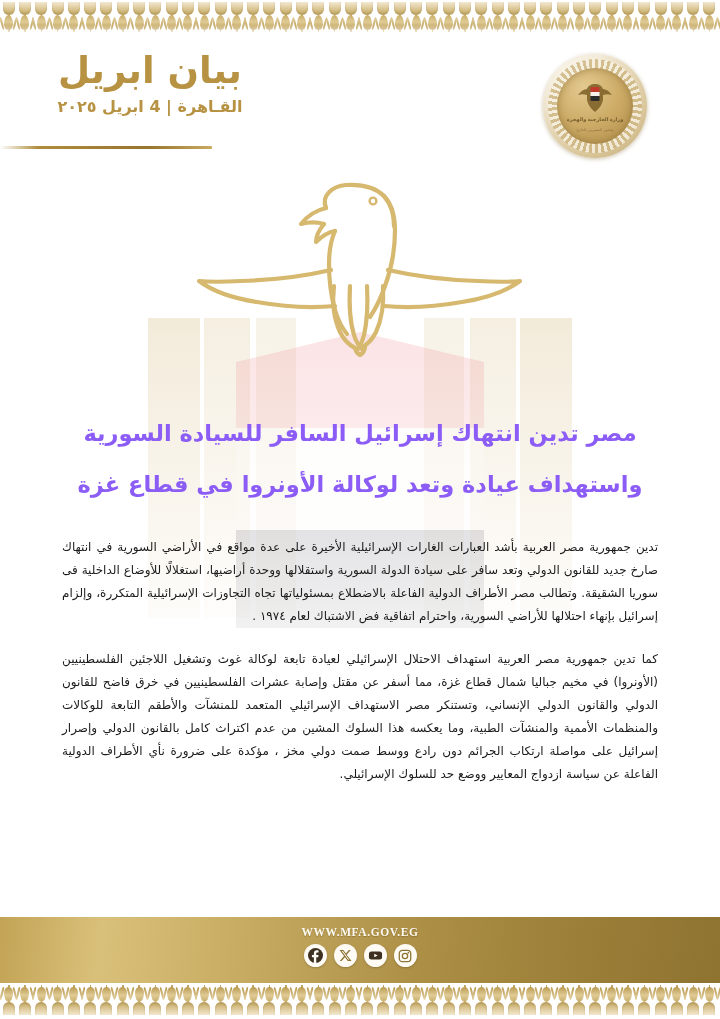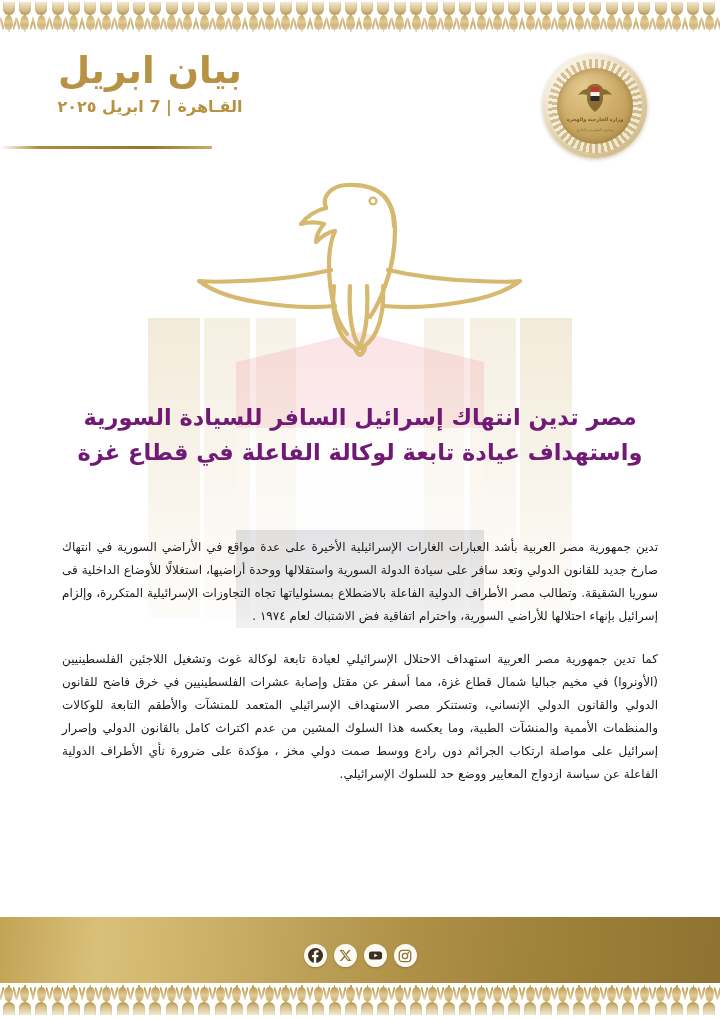--- a/index.html
+++ b/index.html
@@ -289,24 +289,24 @@
     left: 40px;
     width: 640px;
     text-align: center;
     direction: rtl;
     z-index: 5;
   }
   .headline-line {
     font-family: "DejaVu Sans", sans-serif;
     font-size: 22.5px;
     font-weight: bold;
-    color: #701a75;
+    color: #8b5cf6;
     line-height: 1.55;
     letter-spacing: 0;
-    margin: 0;
+    margin: 16px;
   }
 
   
   .body-copy {
     position: absolute;
     top: 536px;
     left: 62px;
     width: 596px;
     direction: rtl;
     text-align: justify;
@@ -609,21 +609,21 @@
           <span class="sideB"></span>
         </span>
       </div>
     <div class="strip-fade"></div>
   </div>
 
   <div class="header">
 
     <div class="header-text">
       <div class="press-title">بيان ابريل</div>
-      <div class="press-date">القـاهرة | 7 ابريل ٢٠٢٥</div>
+      <div class="press-date">القـاهرة | 4 ابريل ٢٠٢٥</div>
     </div>
 
     <div class="gold-rule"></div>
 
     <div class="emblem">
       <div class="ring-outer"></div>
       <div class="ring-pattern"></div>
       <div class="ring-inner-gap"></div>
       <div class="seal-eagle">
         <svg viewBox="0 0 40 34" width="40" height="34" aria-hidden="true">
@@ -677,29 +677,30 @@
 
           <path d="M160 174 C161 178 163 180 165 181 C167 180 169 178 170 174"></path>
         </g>
         <circle cx="178" cy="27" r="3.4" fill="#ffffff" stroke="#d6b86f" stroke-width="2.4"></circle>
       </svg>
     </div>
   </div>
 
   <div class="headline">
     <p class="headline-line">مصر تدين انتهاك إسرائيل السافر للسيادة السورية</p>
-    <p class="headline-line">واستهداف عيادة تابعة لوكالة الفاعلة في قطاع غزة</p>
+    <p class="headline-line">واستهداف عيادة وتعد لوكالة الأونروا في قطاع غزة</p>
   </div>
 
   <div class="body-copy">
     <p class="para">تدين جمهورية مصر العربية بأشد العبارات الغارات الإسرائيلية الأخيرة على عدة مواقع في الأراضي السورية في انتهاك صارخ جديد للقانون الدولي وتعد سافر على سيادة الدولة السورية واستقلالها ووحدة أراضيها، استغلالًا للأوضاع الداخلية فى سوريا الشقيقة. وتطالب مصر الأطراف الدولية الفاعلة بالاضطلاع بمسئولياتها تجاه التجاوزات الإسرائيلية المتكررة، وإلزام إسرائيل بإنهاء احتلالها للأراضي السورية، واحترام اتفاقية فض الاشتباك لعام ١٩٧٤ .</p>
     <p class="para">كما تدين جمهورية مصر العربية استهداف الاحتلال الإسرائيلي لعيادة تابعة لوكالة غوث وتشغيل اللاجئين الفلسطينيين (الأونروا) في مخيم جباليا شمال قطاع غزة، مما أسفر عن مقتل وإصابة عشرات الفلسطينيين في خرق فاضح للقانون الدولي والقانون الدولي الإنساني، وتستنكر مصر الاستهداف الإسرائيلي المتعمد للمنشآت والأطقم التابعة للوكالات والمنظمات الأممية والمنشآت الطبية، وما يعكسه هذا السلوك المشين من عدم اكتراث كامل بالقانون الدولي وإصرار إسرائيل على مواصلة ارتكاب الجرائم دون رادع ووسط صمت دولي مخز ، مؤكدة على ضرورة نأي الأطراف الدولية الفاعلة عن سياسة ازدواج المعايير ووضع حد للسلوك الإسرائيلي.</p>
   </div>
 
   <div class="footer-band">
+    <div class="footer-url">WWW.MFA.GOV.EG</div>
 
     <div class="social-row">
       <span class="social">
         <svg width="15" height="15" viewBox="0 0 24 24" aria-hidden="true">
           <circle cx="12" cy="12" r="12" fill="#3d3021"></circle>
           <path d="M13.2 24V14.6h3.1l.5-3.6h-3.6V8.7c0-1 .3-1.7 1.8-1.7h1.9V3.8c-.3 0-1.5-.1-2.8-.1-2.8 0-4.7 1.7-4.7 4.8V11H6.3v3.6h3.1V24z" fill="#fdfbf4"></path>
         </svg>
       </span>
 
       <span class="social">

